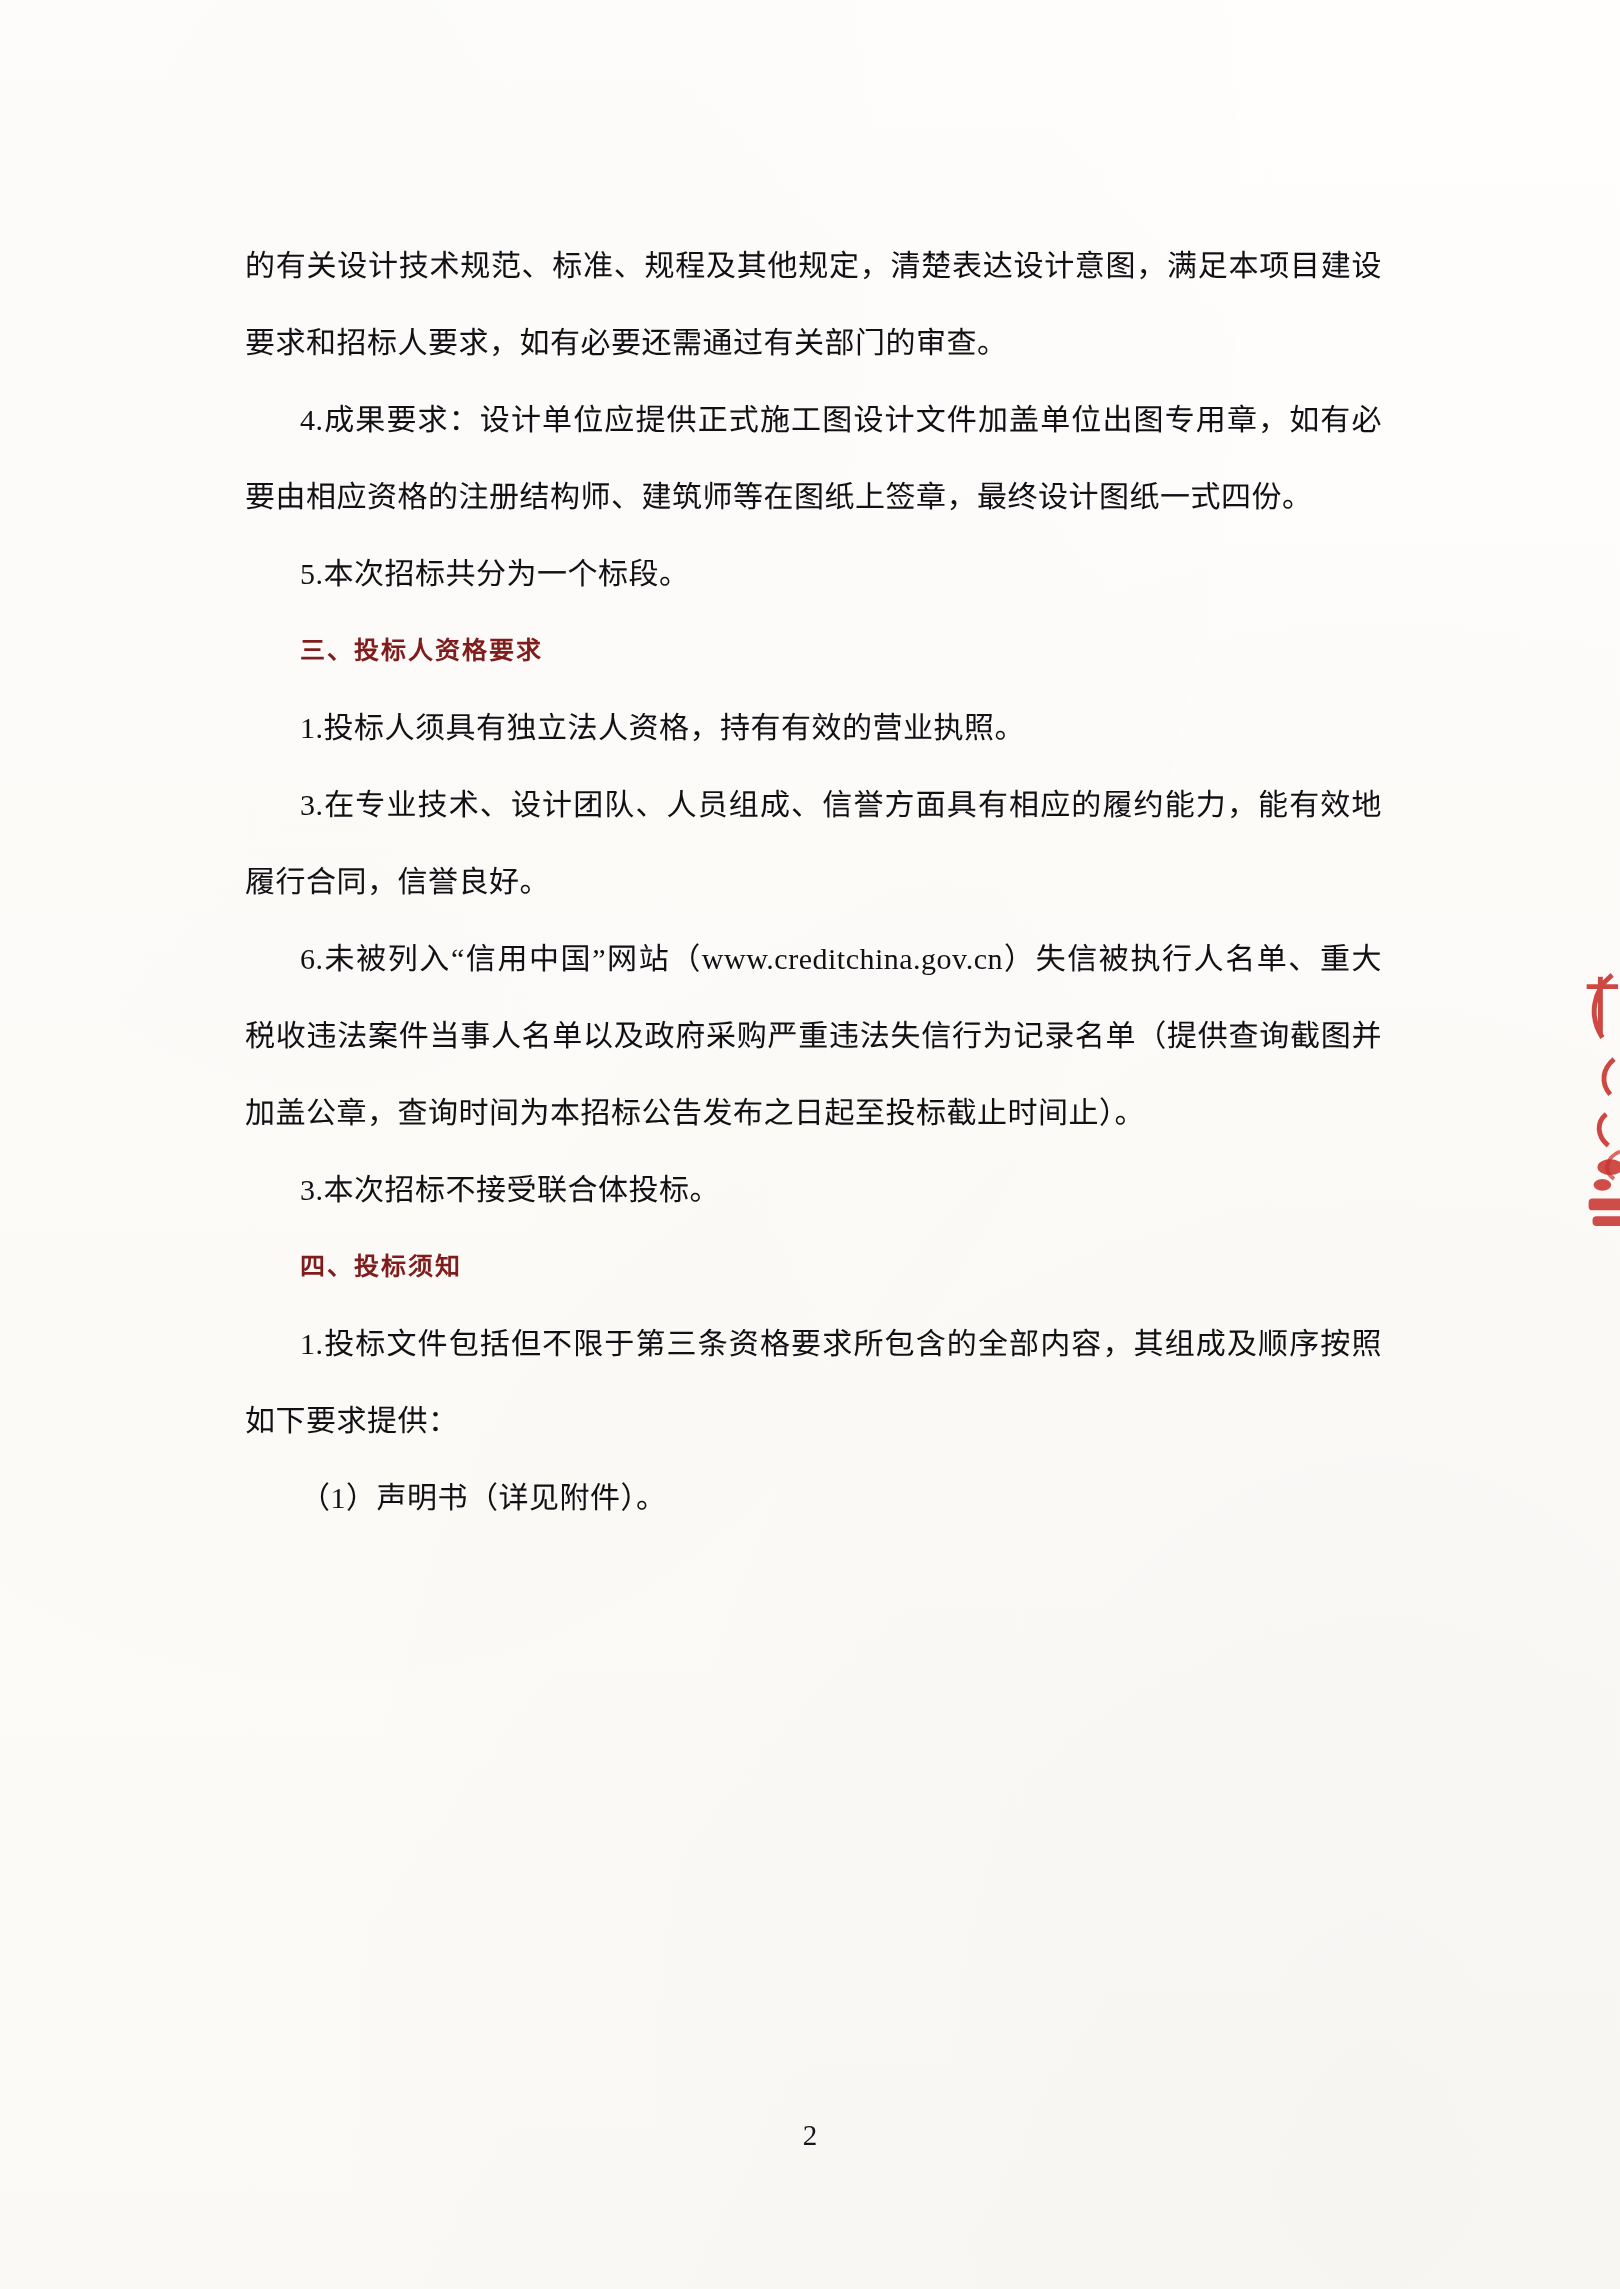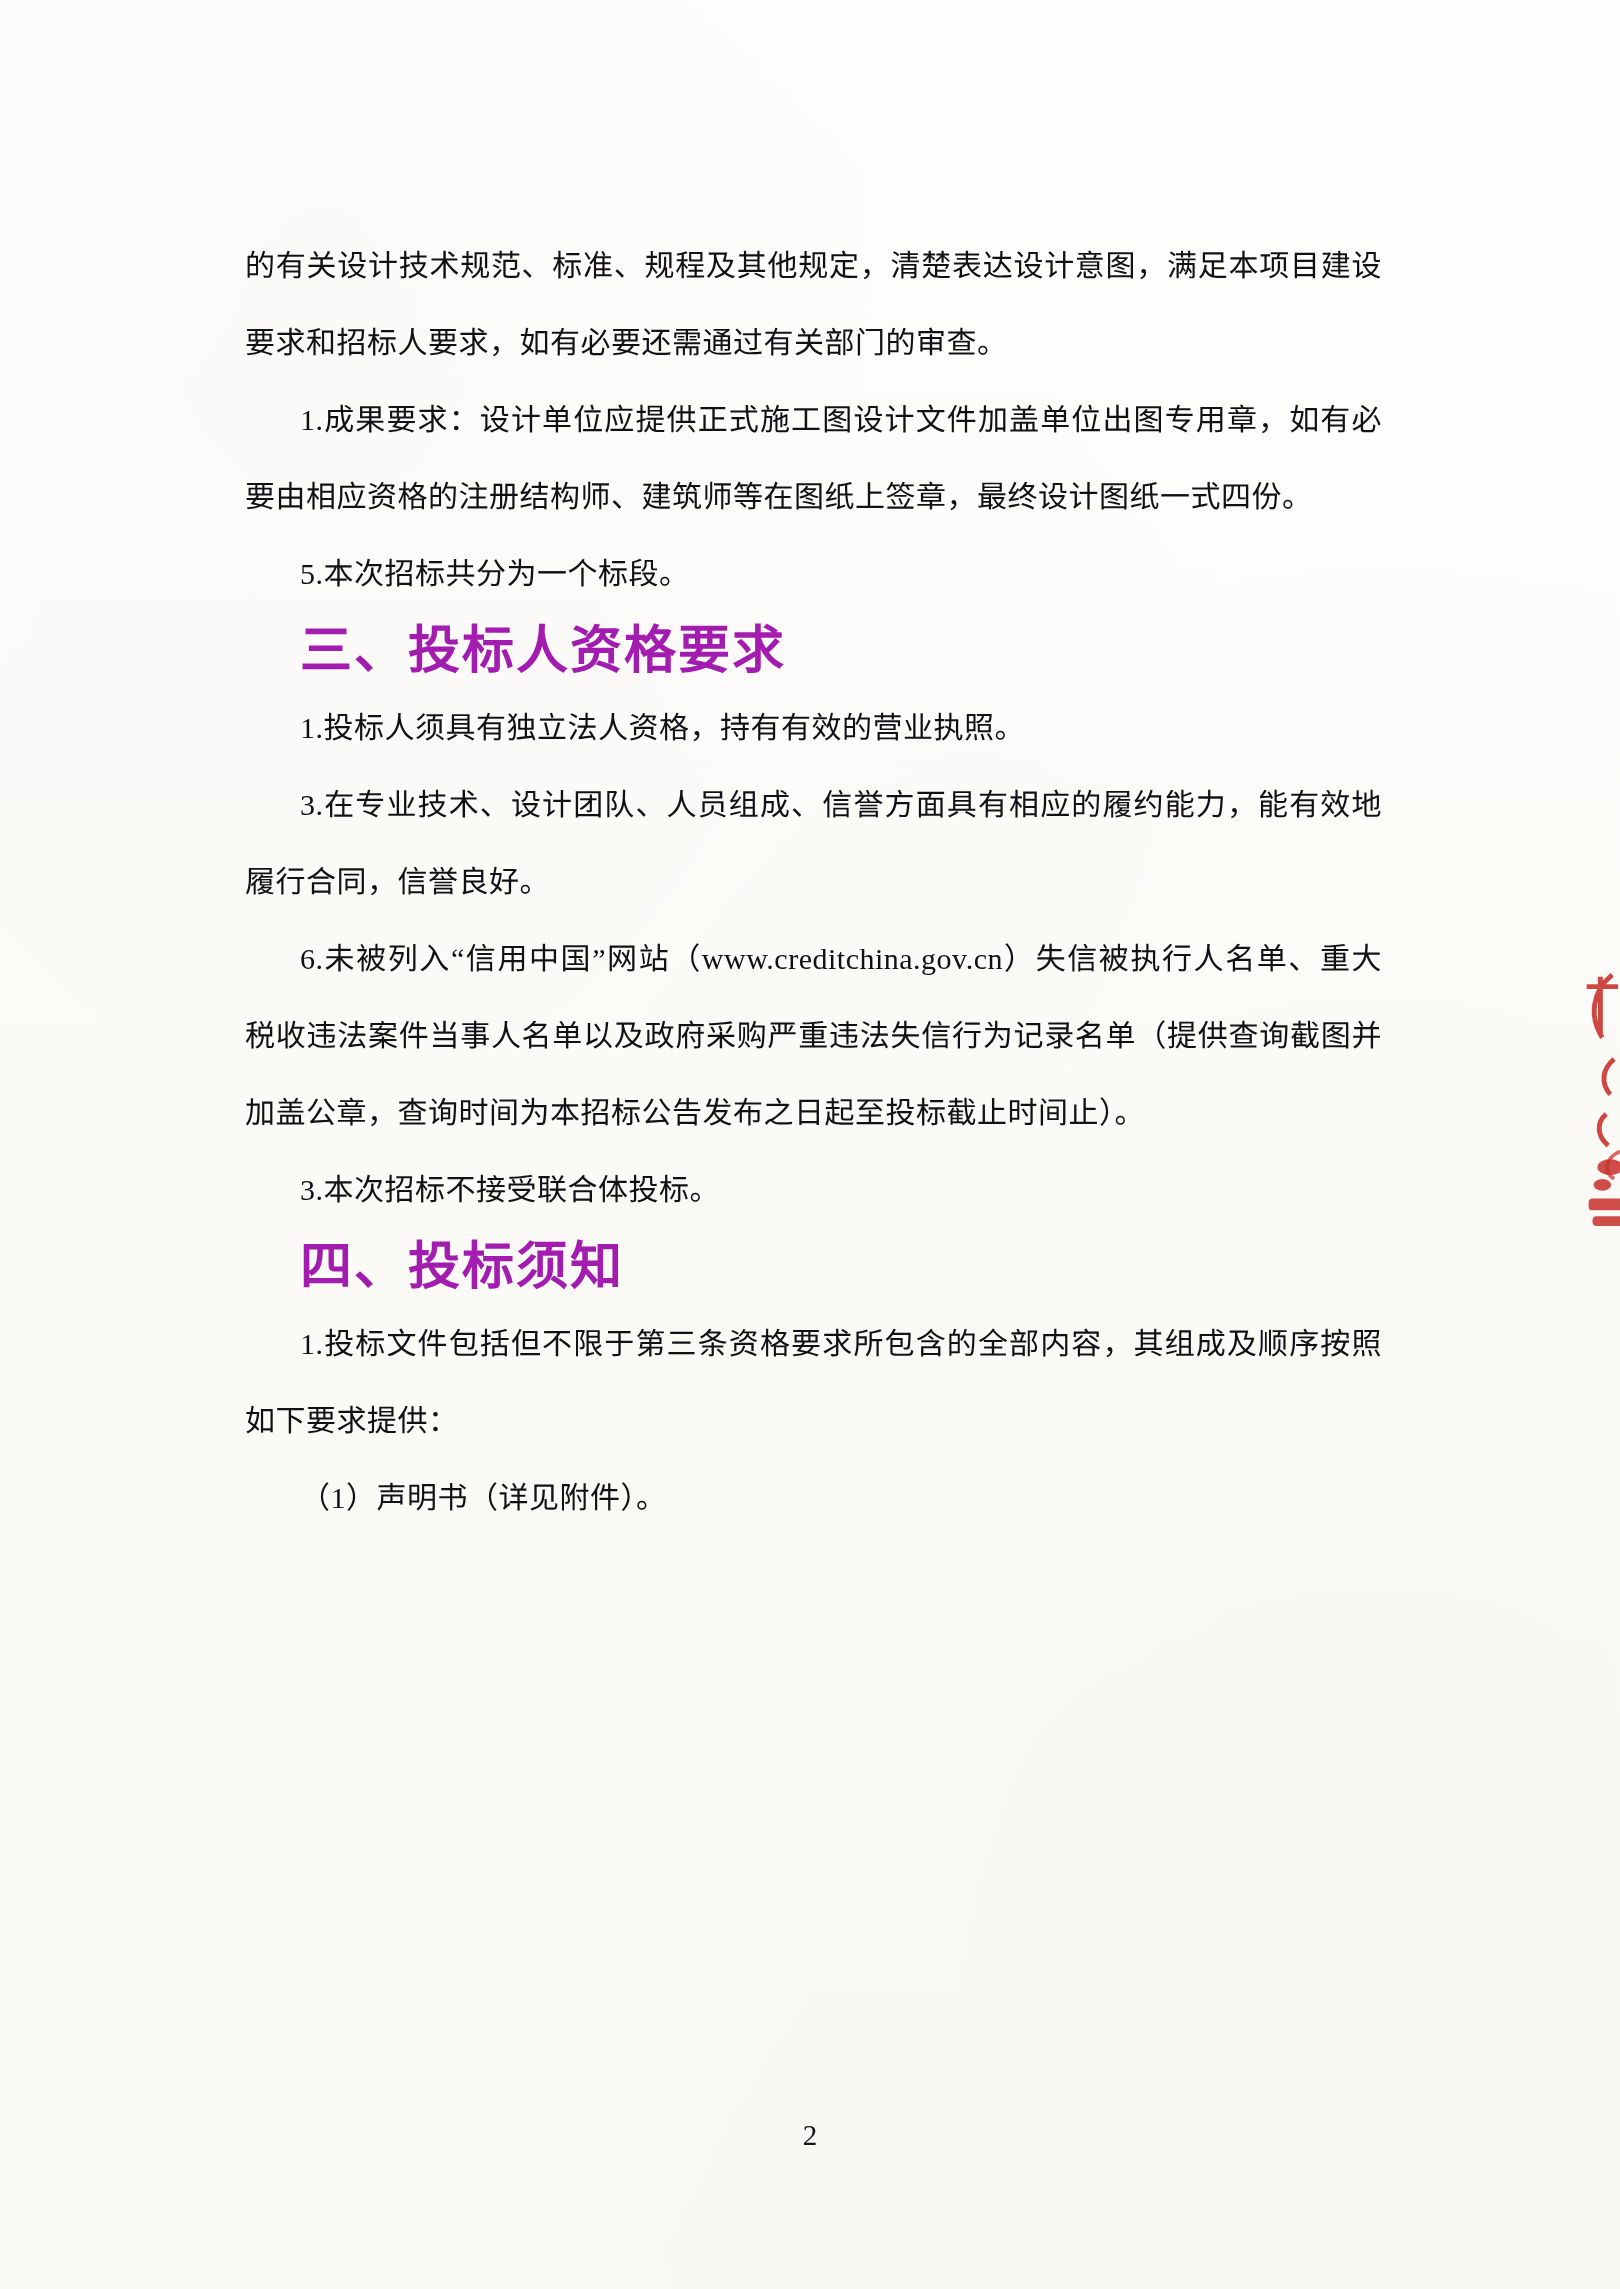--- a/index.html
+++ b/index.html
@@ -38,24 +38,24 @@
     color: #111014;
     letter-spacing: 0.5px;
     text-align: justify;
     text-justify: inter-ideograph;
     font-family: "Liberation Serif", "DejaVu Serif", serif;
     white-space: pre-wrap;
   }
   p.indent { text-indent: 55px; }
   p.heading {
     margin: 0;
-    font-size: 52px;
+    font-size: 25px;
     line-height: 77px;
     font-weight: bold;
-    color: #a21caf;
+    color: #7f1d1d;
     text-indent: 55px;
     letter-spacing: 2px;
   }
   .page-number {
     position: absolute;
     left: 0;
     right: 0;
     top: 2119px;
     text-align: center;
     font-size: 29px;
@@ -74,21 +74,21 @@
   .seal svg { display: block; }
 </style>
 </head>
 <body>
 
 <div class="page">
   <div class="scan-tint"></div>
 
   <div class="content">
     <p class="para">的有关设计技术规范、标准、规程及其他规定，清楚表达设计意图，满足本项目建设要求和招标人要求，如有必要还需通过有关部门的审查。</p>
-    <p class="para indent">1.成果要求：设计单位应提供正式施工图设计文件加盖单位出图专用章，如有必要由相应资格的注册结构师、建筑师等在图纸上签章，最终设计图纸一式四份。</p>
+    <p class="para indent">4.成果要求：设计单位应提供正式施工图设计文件加盖单位出图专用章，如有必要由相应资格的注册结构师、建筑师等在图纸上签章，最终设计图纸一式四份。</p>
     <p class="para indent">5.本次招标共分为一个标段。</p>
     <p class="heading">三、投标人资格要求</p>
     <p class="para indent">1.投标人须具有独立法人资格，持有有效的营业执照。</p>
     <p class="para indent">3.在专业技术、设计团队、人员组成、信誉方面具有相应的履约能力，能有效地履行合同，信誉良好。</p>
     <p class="para indent">6.未被列入“信用中国”网站（www.creditchina.gov.cn）失信被执行人名单、重大税收违法案件当事人名单以及政府采购严重违法失信行为记录名单（提供查询截图并加盖公章，查询时间为本招标公告发布之日起至投标截止时间止）。</p>
     <p class="para indent">3.本次招标不接受联合体投标。</p>
     <p class="heading">四、投标须知</p>
     <p class="para indent">1.投标文件包括但不限于第三条资格要求所包含的全部内容，其组成及顺序按照如下要求提供：</p>
     <p class="para indent">（1）声明书（详见附件）。</p>
   </div>

